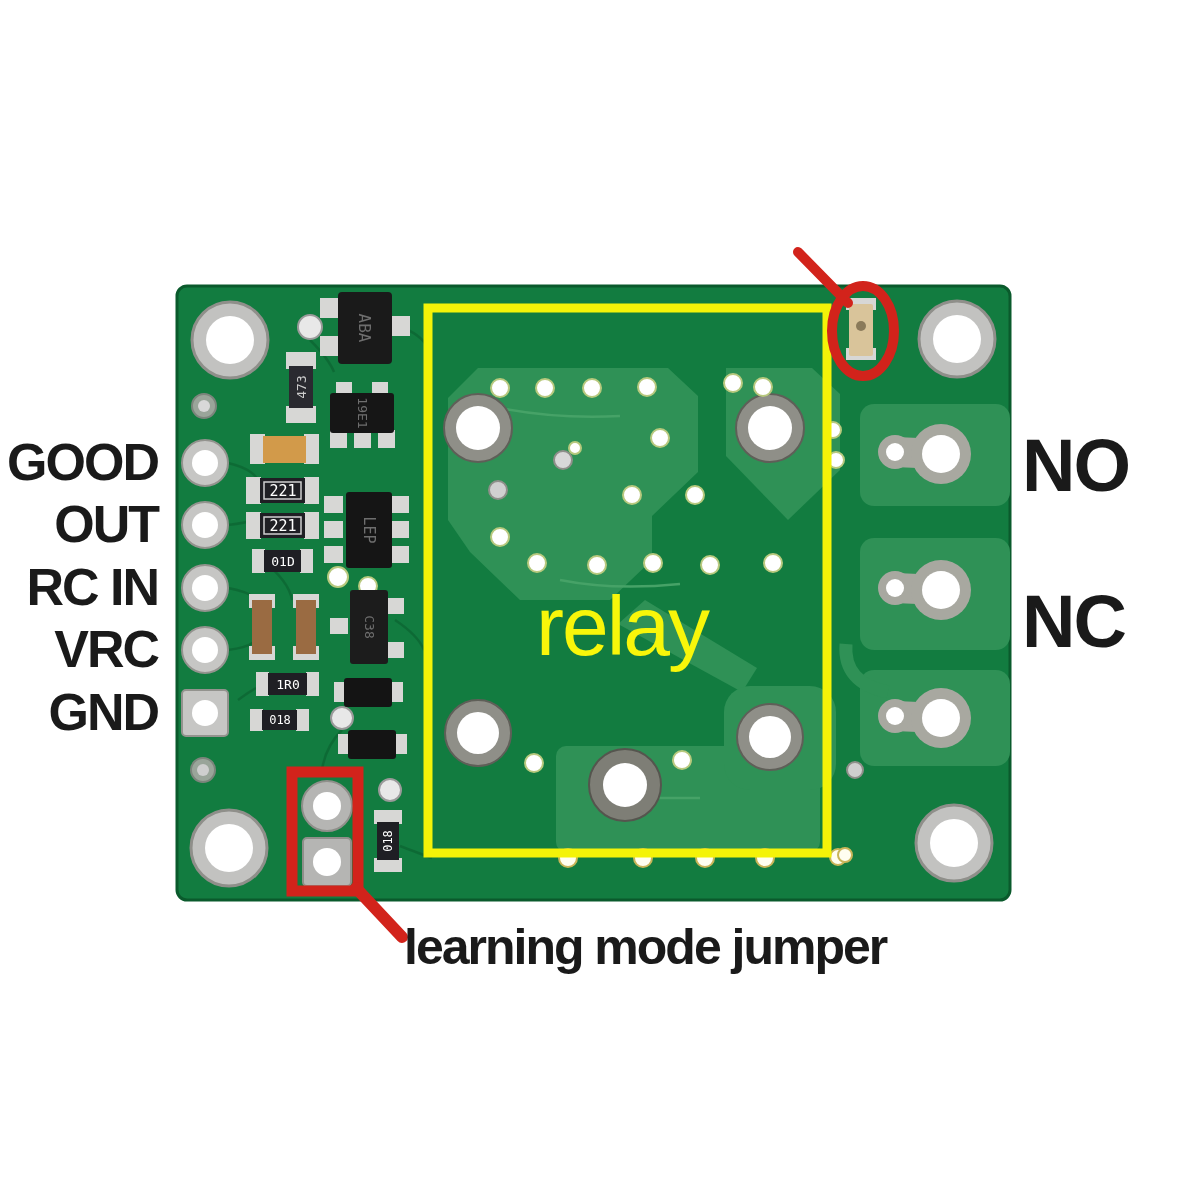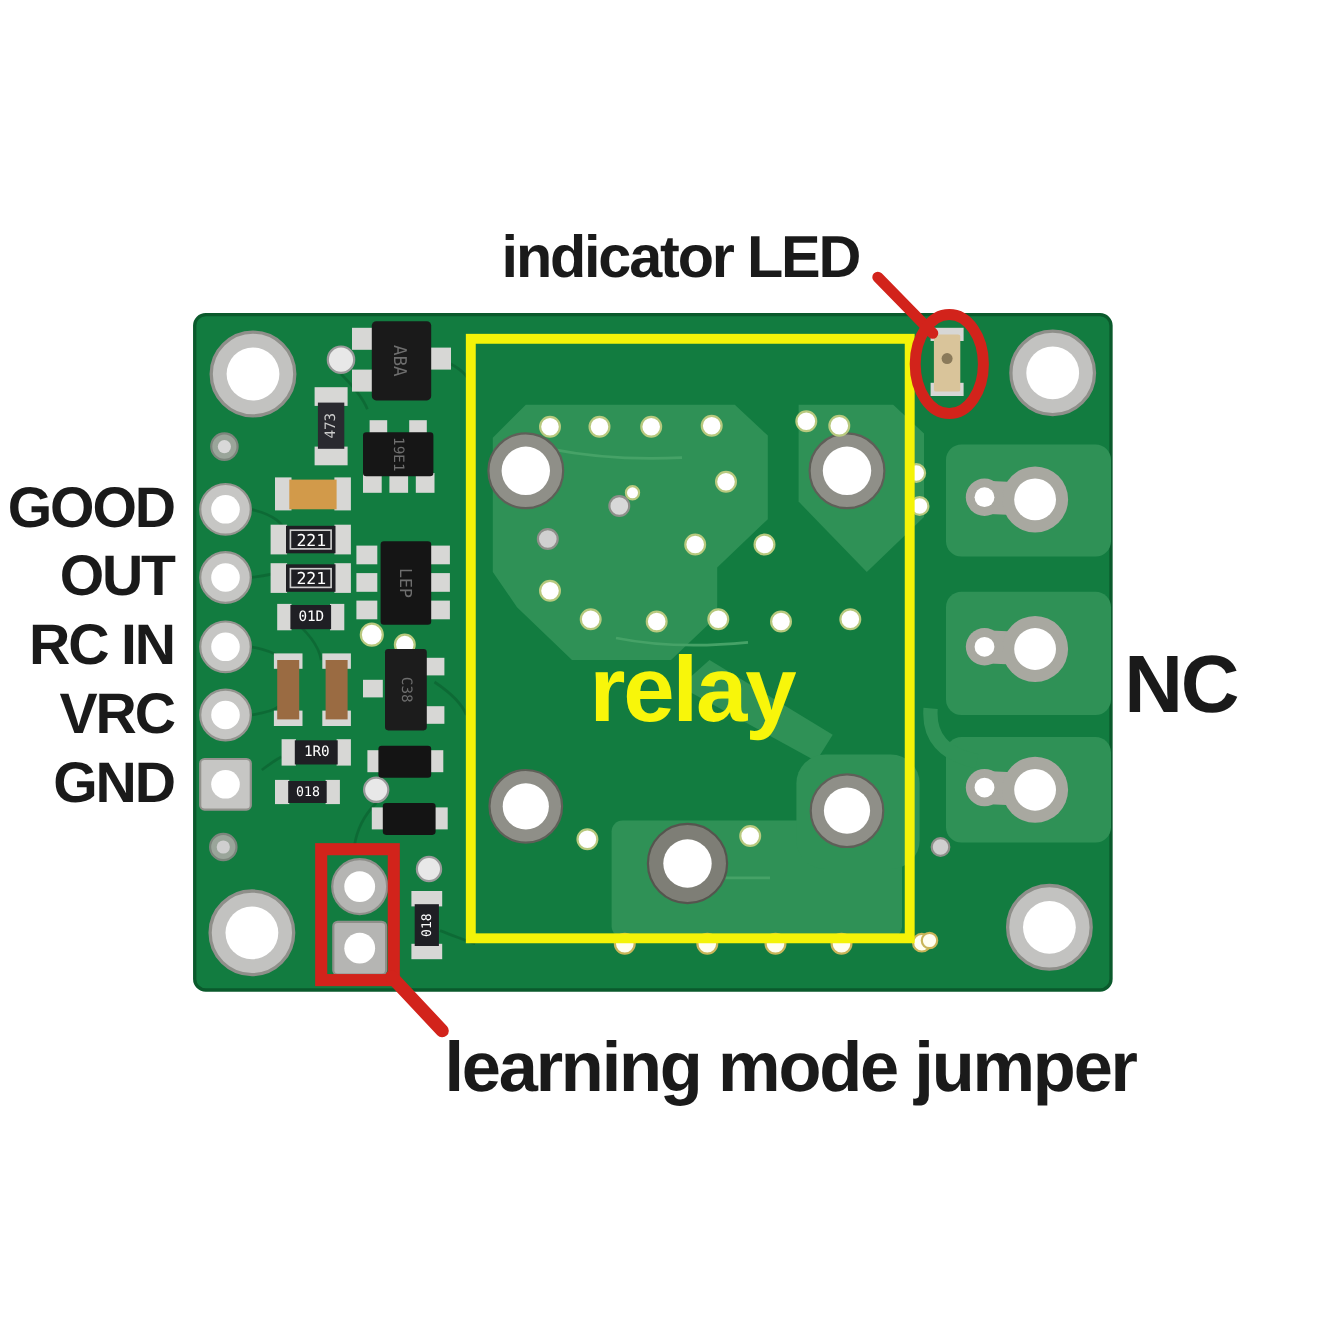--- a/index.html
+++ b/index.html
@@ -6,26 +6,26 @@
   .canvas{
     position:relative;width:1200px;height:1200px;background:#ffffff;
     overflow:hidden;font-family:"Liberation Sans",sans-serif;
   }
   .canvas svg{position:absolute;left:0;top:0;}
   .lbl{
     position:absolute;color:#1a1a1a;font-weight:700;line-height:1.05;
     letter-spacing:-2px;white-space:nowrap;
   }
   .lbl-top{left:456px;top:206px;font-size:54px;}
-  .lbl-bottom{left:404px;top:921px;font-size:64px;margin-top:16px;}
+  .lbl-bottom{left:404px;top:921px;font-size:50px;}
   .pin-left{right:1042px;text-align:right;font-size:52px;width:300px;right:1042px;}
   .pin-left{left:-142px;width:300px;}
   .pin-right{left:1022px;font-size:74px;}
   .relay-lbl{
-    position:absolute;left:536px;top:578px;font-size:84px;font-weight:700;
+    position:absolute;left:536px;top:578px;font-size:84px;font-weight:400;
     color:#f8f60a;letter-spacing:-2px;
   }
   .marking{font-family:"DejaVu Sans Mono",monospace;}
 </style>
 </head>
 <body>
 
 <div class="canvas">
 
 <svg width="1200" height="1200" viewBox="0 0 1200 1200">
@@ -332,26 +332,26 @@
   <rect x="428" y="308" width="399" height="545" fill="none" stroke="#f4f308" stroke-width="9"></rect>
 
   <g stroke="#d2231b" fill="none">
     <line x1="798" y1="252" x2="848" y2="303" stroke-width="10" stroke-linecap="round"></line>
     <ellipse cx="863" cy="331" rx="31" ry="45" stroke-width="10"></ellipse>
     <rect x="292" y="772" width="66" height="119" stroke-width="11"></rect>
     <line x1="356" y1="888" x2="402" y2="937" stroke-width="12" stroke-linecap="round"></line>
   </g>
 </svg>
 
-  <div class="lbl lbl-top">indicator LED</div>
 
   <div class="lbl pin-left" style="top:435px;">GOOD</div>
   <div class="lbl pin-left" style="top:497px;">OUT</div>
   <div class="lbl pin-left" style="top:560px;">RC IN</div>
   <div class="lbl pin-left" style="top:622px;">VRC</div>
   <div class="lbl pin-left" style="top:685px;">GND</div>
 
+  <div class="lbl pin-right" style="top:427px;">NO</div>
   <div class="lbl pin-right" style="top:583px;">NC</div>
 
   <div class="relay-lbl">relay</div>
 
   <div class="lbl lbl-bottom">learning mode jumper</div>
 </div>
 
 </body></html>

